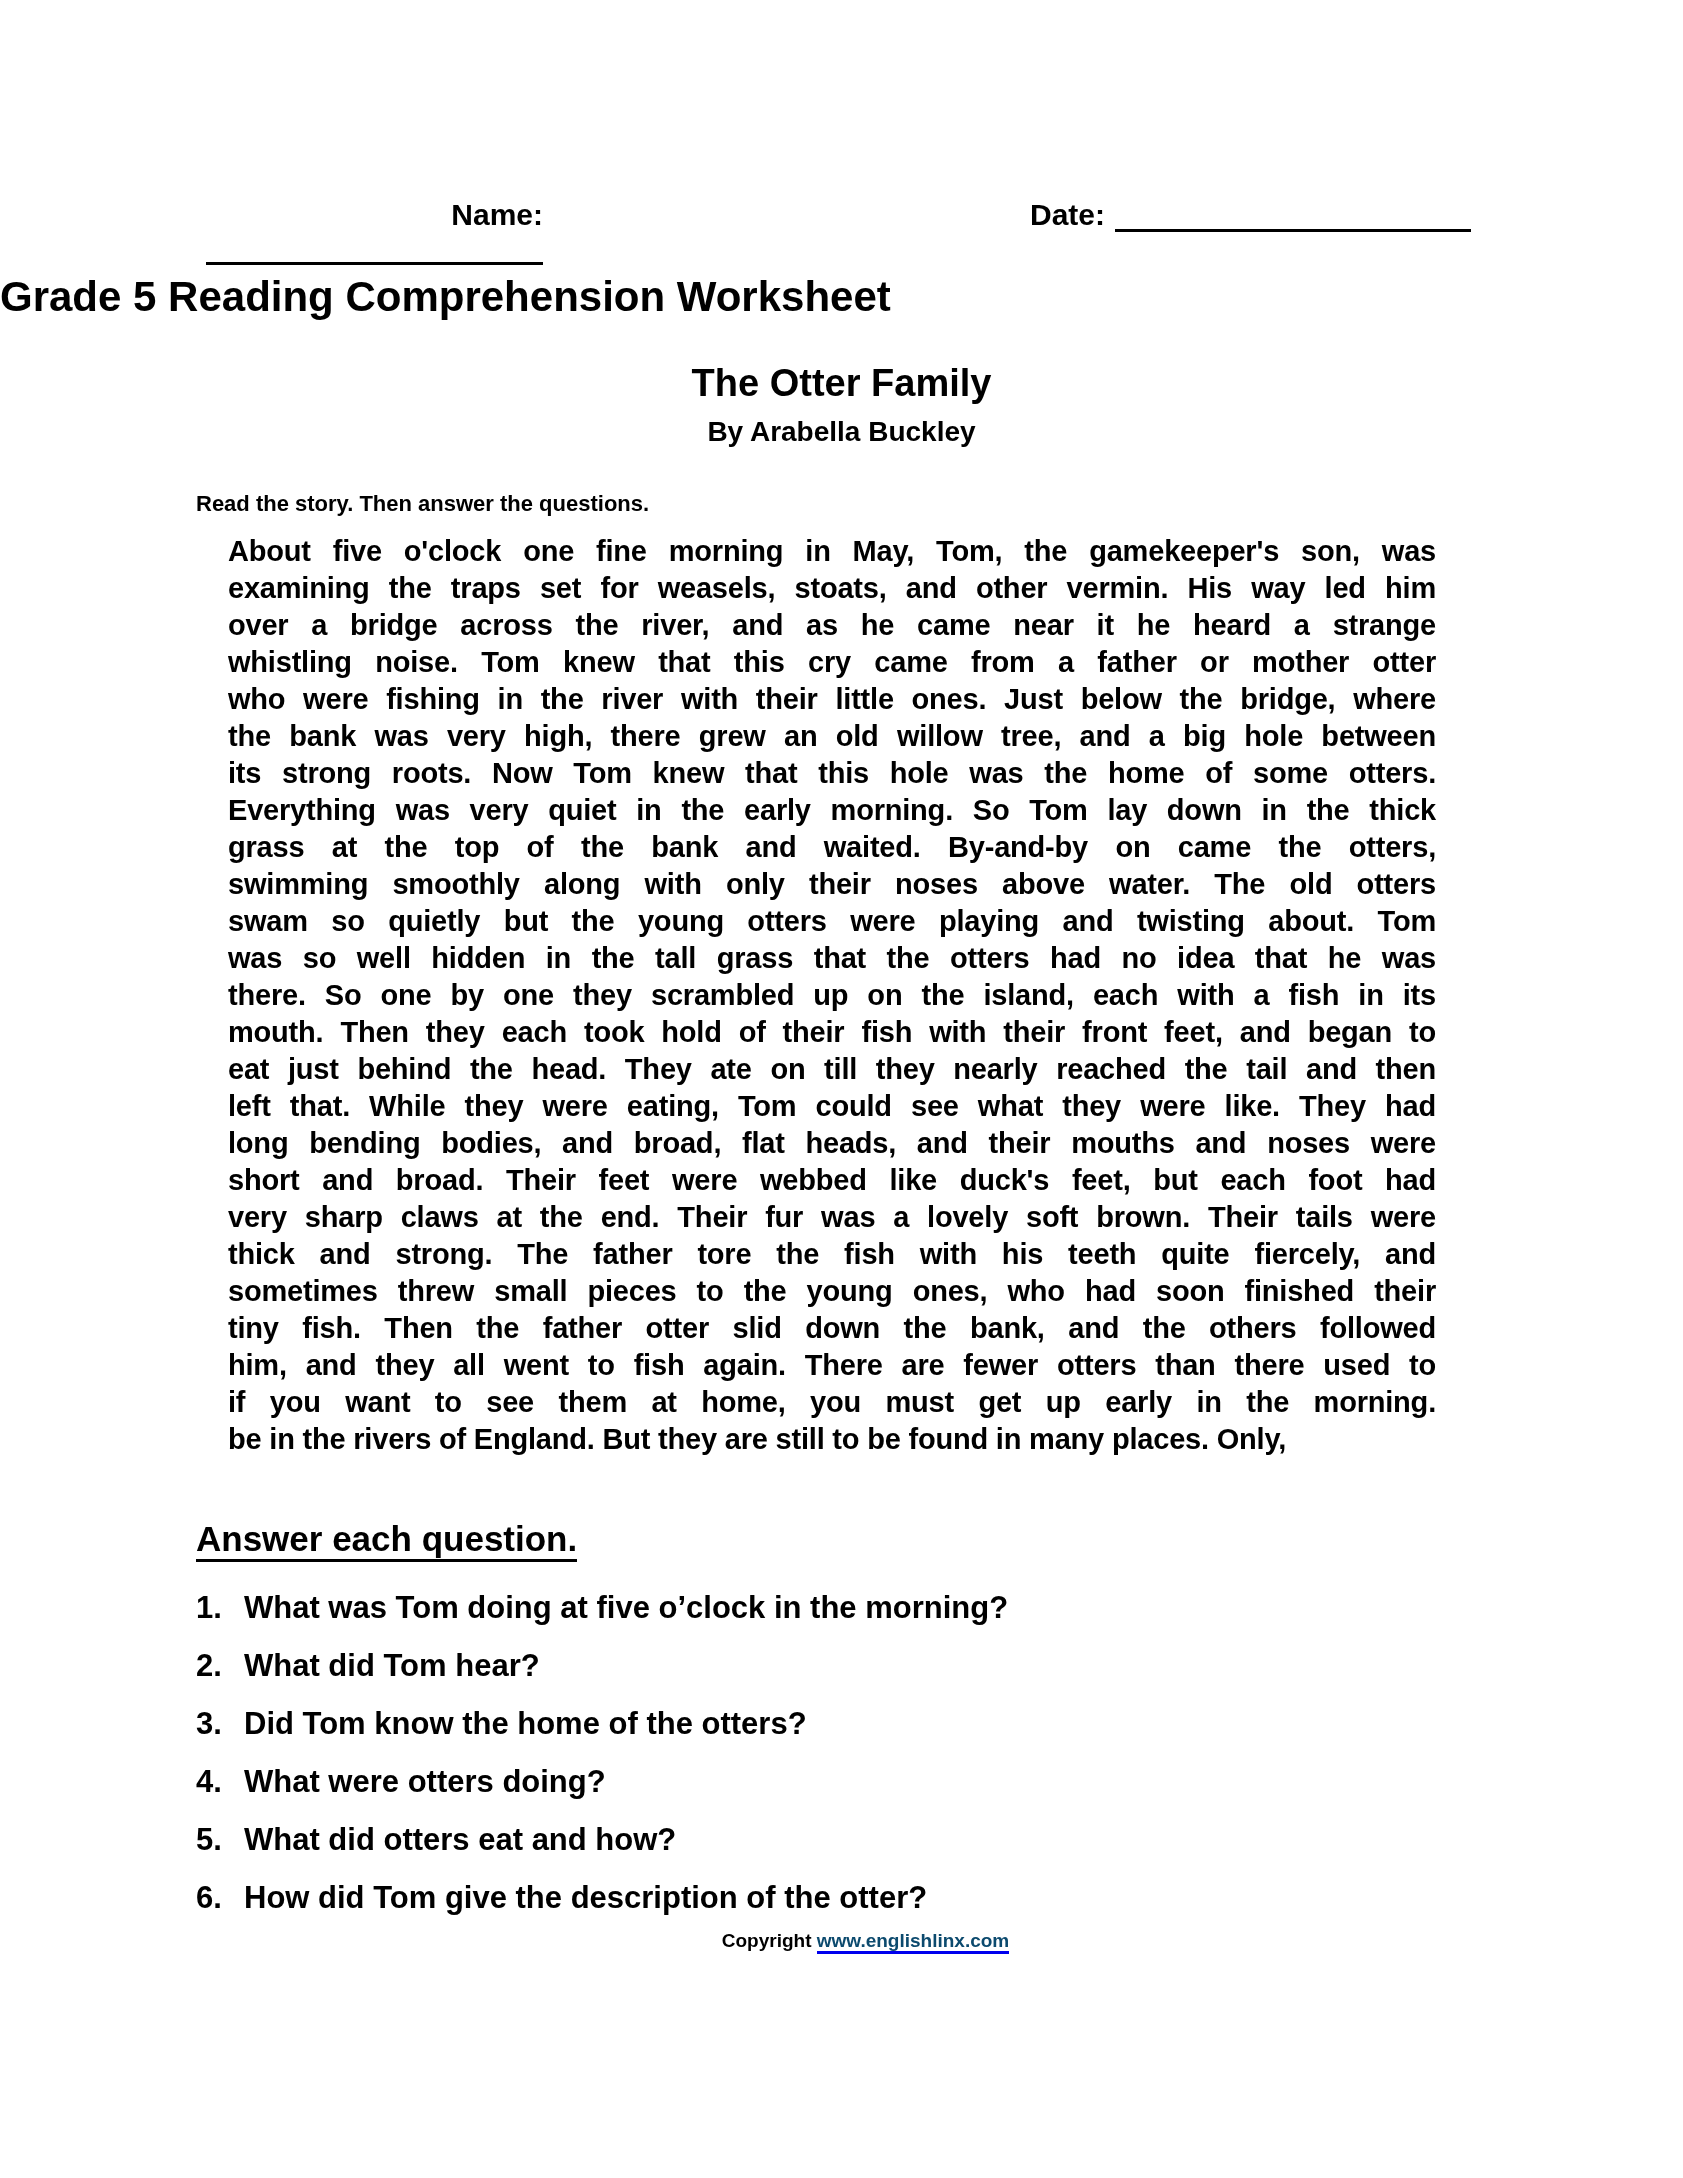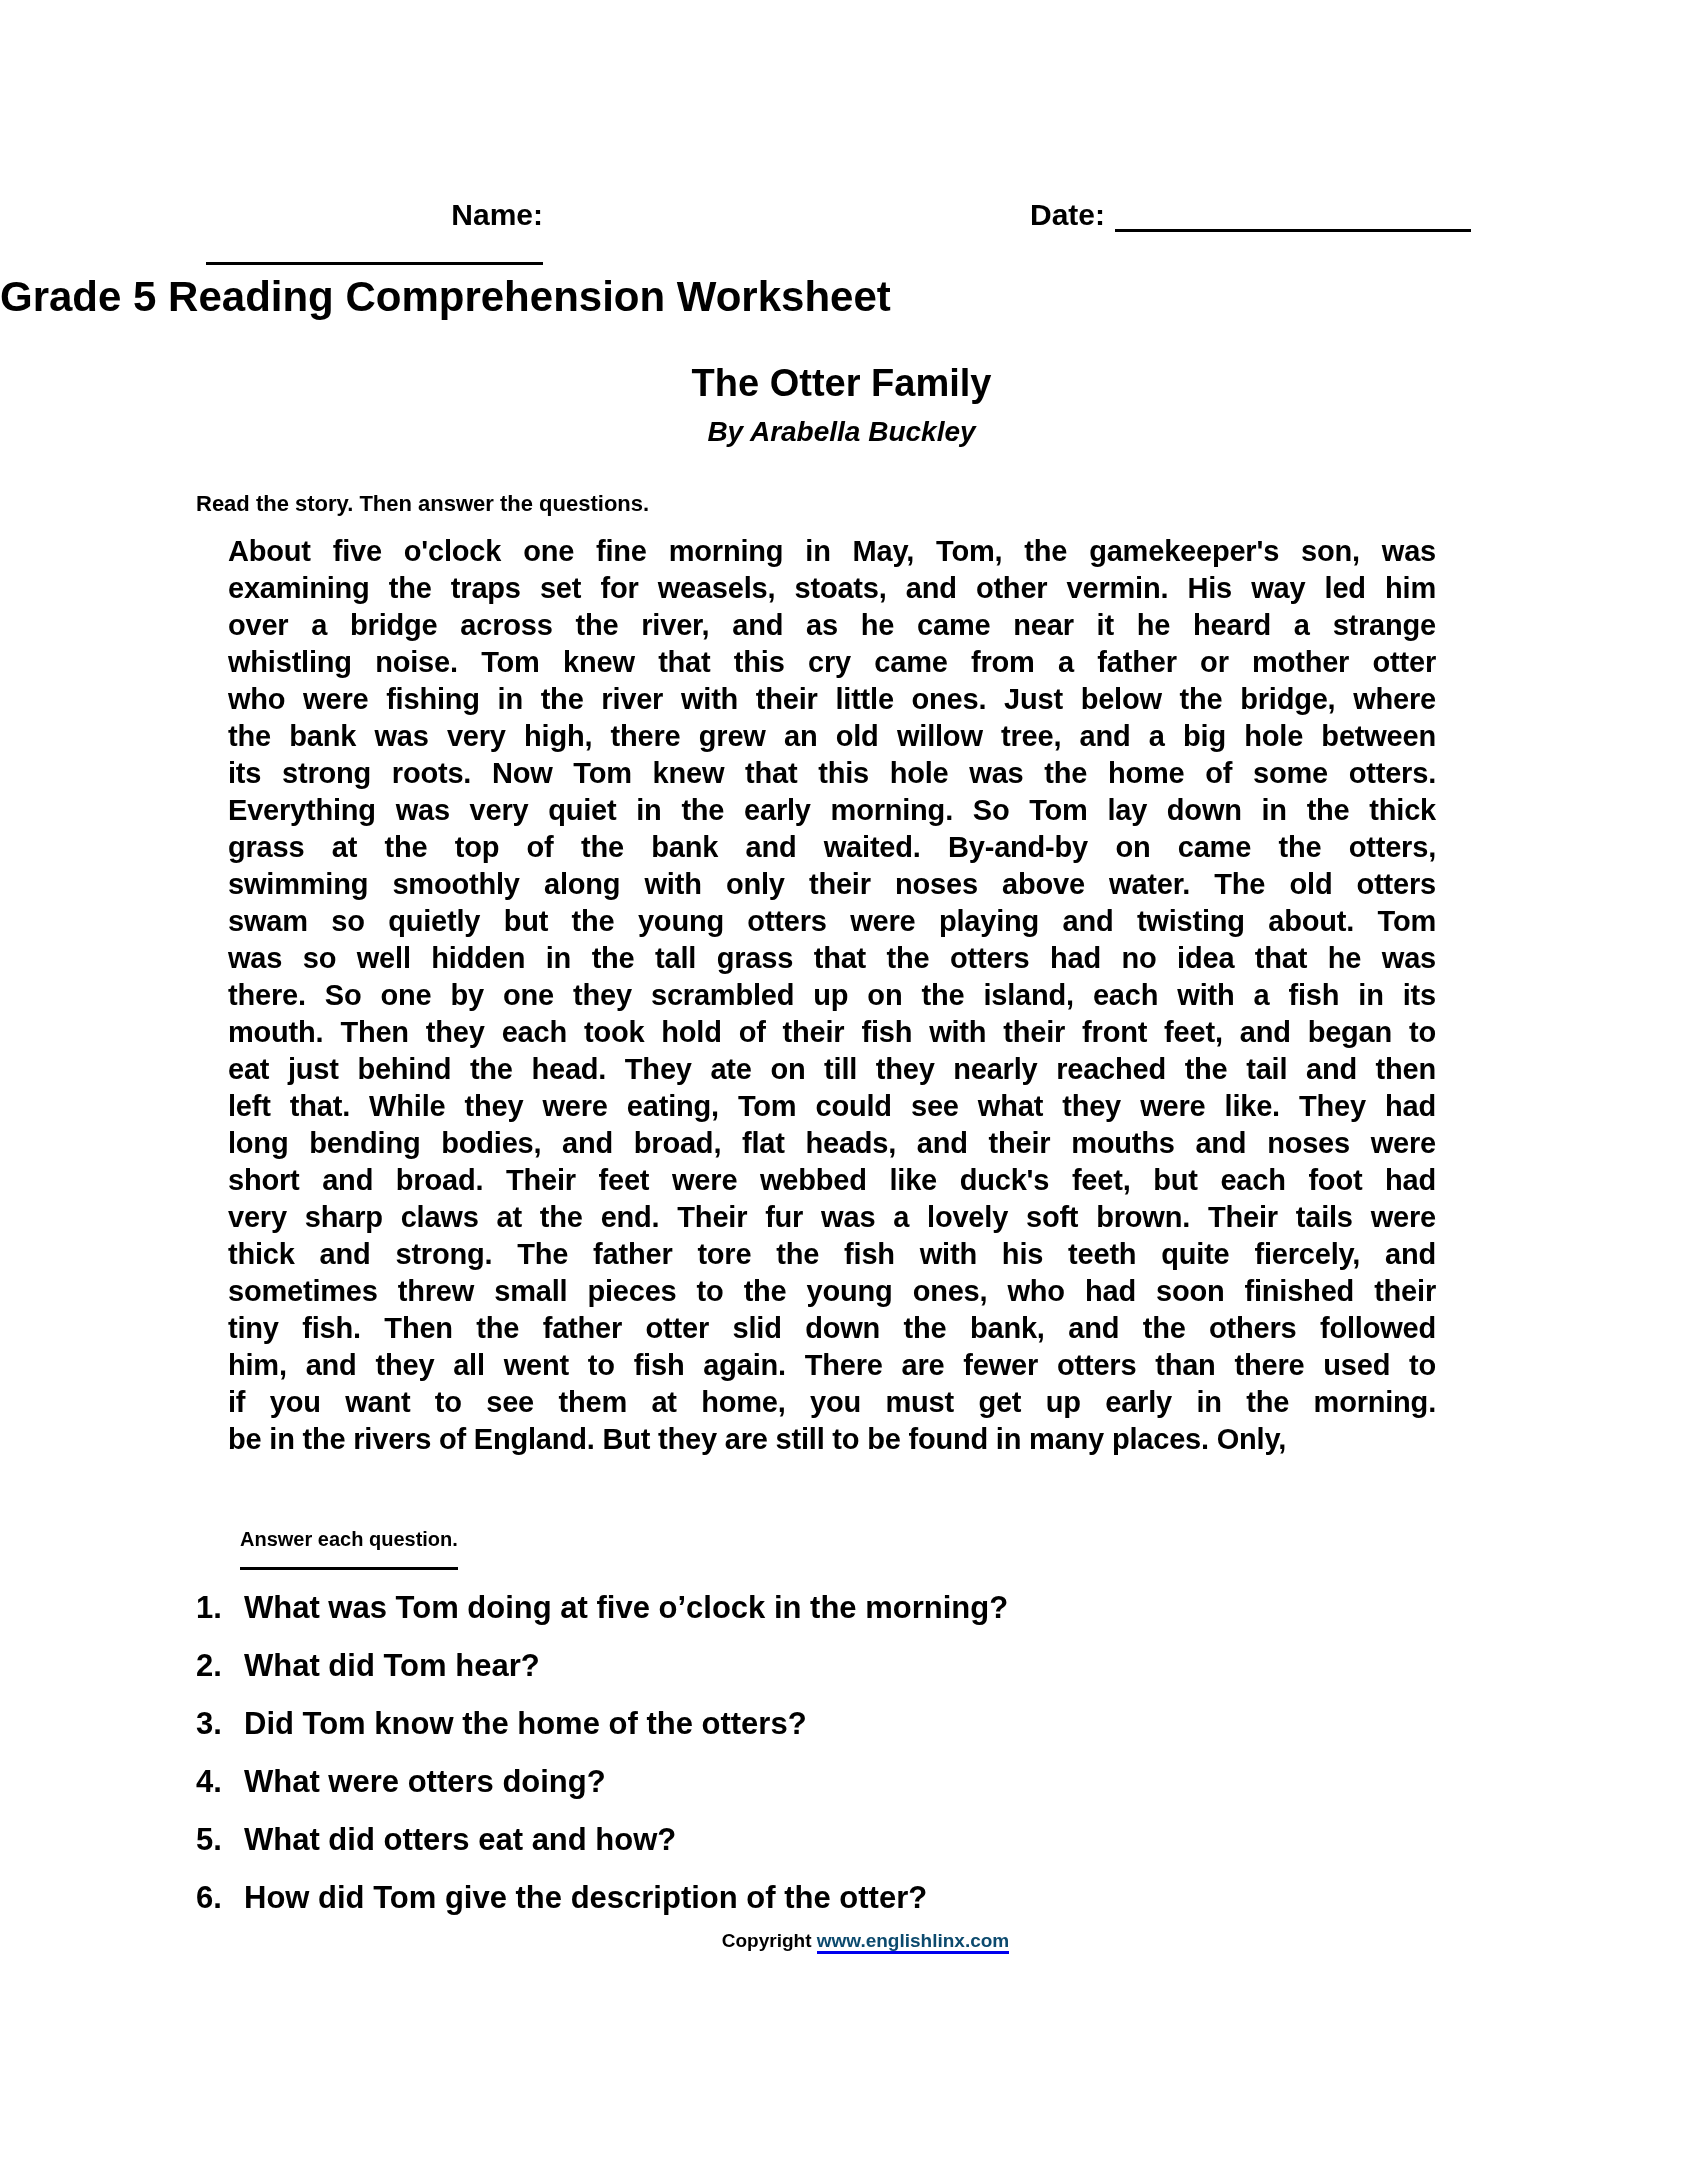--- a/index.html
+++ b/index.html
@@ -16,37 +16,37 @@
   
   .name-group{position:absolute;left:196px;top:198px;display:flex;align-items:flex-end;flex-direction:column;}
   .date-group{position:absolute;left:1030px;top:198px;display:flex;align-items:center;}
   .hdr-label{font-size:30px;line-height:34px;}
   .blank-line{display:inline-block;border-bottom:3px solid #000;height:30px;margin-left:10px;}
   .name-line{width:337px;}
   .date-line{width:356px;}
 
   .title{position:absolute;left:0;top:273px;width:100%;font-size:42px;line-height:48px;}
   .story-title{position:absolute;left:0;top:362px;width:100%;text-align:center;font-size:38px;line-height:42px;}
-  .byline{position:absolute;left:0;top:416px;width:100%;text-align:center;font-size:28px;line-height:32px;font-style:italic;}
+  .byline{position:absolute;left:0;top:416px;width:100%;text-align:center;font-size:28px;line-height:32px;}
 
   .instructions{position:absolute;left:196px;top:487px;font-size:22px;line-height:34px;}
 
   .story{position:absolute;left:196px;top:533px;width:1240px;font-size:29px;letter-spacing:-0.2px;}
   .story-line{
     height:37px;line-height:37px;
     text-align:justify;text-align-last:justify;
     text-justify:inter-word;
     white-space:normal;overflow:visible;margin-left:32px;
   }
   .story-line:last-child{text-align-last:left;}
 
   .answer-heading{
     position:absolute;left:196px;top:1522px;
-    font-size:20px;line-height:34px;
-    display:inline-block;border-bottom:3px solid #000;padding-bottom:11px;margin-left:44px;
+    font-size:35px;line-height:34px;
+    display:inline-block;border-bottom:3px solid #000;padding-bottom:3px;
   }
 
   .questions{position:absolute;left:196px;top:1590px;width:1247px;}
   .question{display:flex;margin-bottom:22px;line-height:36px;font-size:31px;}
   .q-num{width:48px;flex:0 0 48px;}
   .q-text{flex:1;}
 
   .copyright{
     position:absolute;left:24px;top:1929px;width:100%;
     text-align:center;font-size:19px;line-height:24px;letter-spacing:0;

